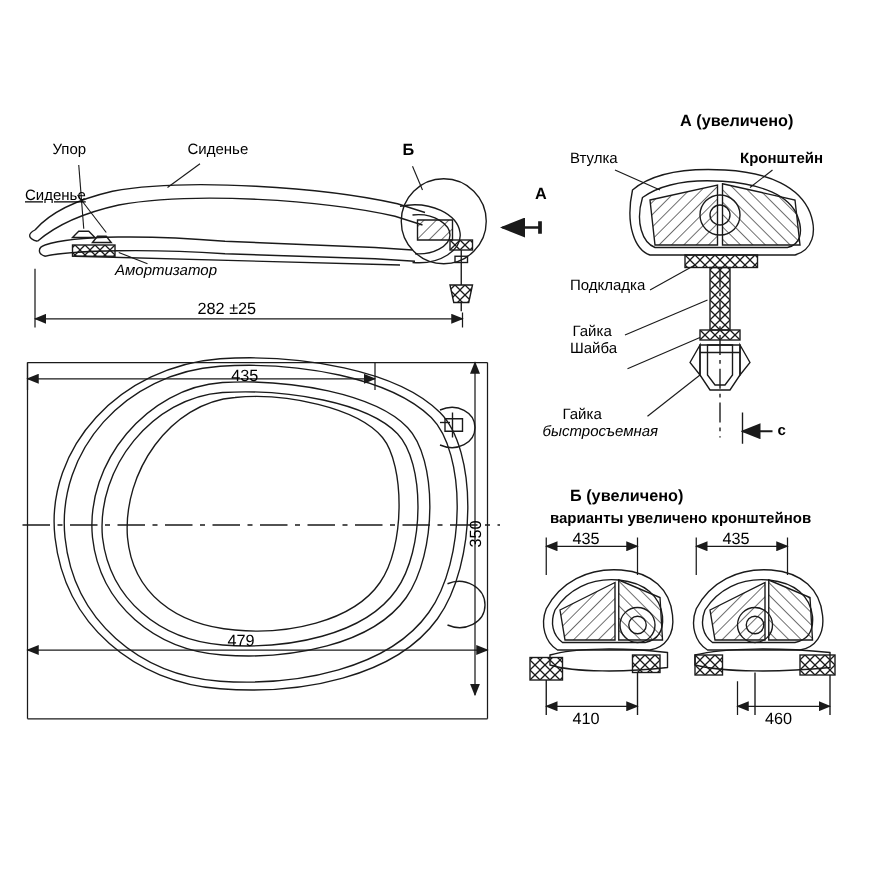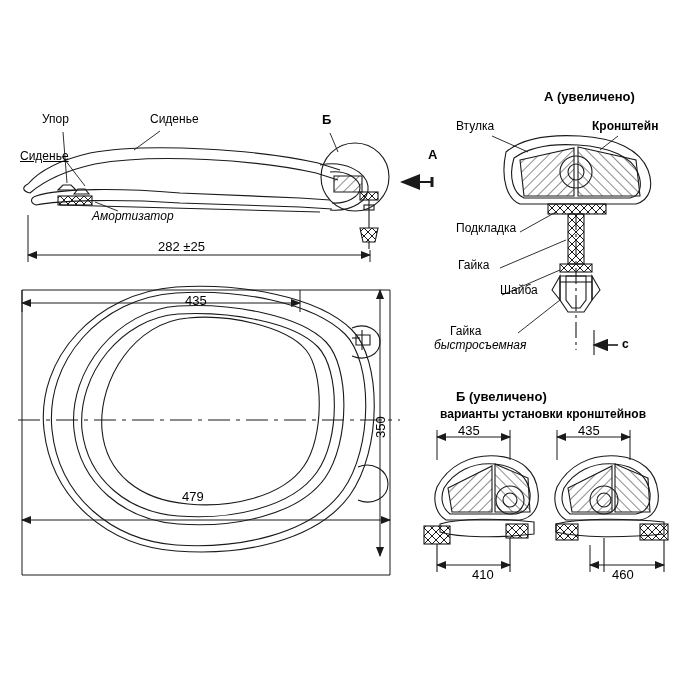--- a/index.html
+++ b/index.html
@@ -231,34 +231,34 @@
 
   <div class="lbl" style="left:42px; top:113px;">Упор</div>
   <div class="lbl" style="left:150px; top:113px;">Сиденье</div>
   <div class="lbl" style="left:20px; top:150px;text-decoration:underline;">Сиденье</div>
   <div class="lbl" style="left:92px; top:210px;font-style:italic;">Амортизатор</div>
   <div class="lbl big bold" style="left:322px; top:113px;">Б</div>
   <div class="lbl big bold" style="left:428px; top:148px;">А</div>
   <div class="lbl dim" style="left:158px; top:240px;">282 ±25</div>
 
   <div class="lbl dim" style="left:185px; top:294px;">435</div>
-  <div class="lbl dim" style="left:182px; top:490px;">479</div>
+  <div class="lbl dim" style="left:182px; top:506px;">479</div>
   <div class="lbl dim vert" style="left:374px; top:438px;">350</div>
 
   <div class="lbl big bold" style="left:544px; top:90px;">А (увеличено)</div>
   <div class="lbl" style="left:456px; top:120px;">Втулка</div>
   <div class="lbl" style="left:592px; top:120px;font-weight:bold;">Кронштейн</div>
   <div class="lbl" style="left:456px; top:222px;">Подкладка</div>
   <div class="lbl" style="left:458px; top:259px;">Гайка</div>
-  <div class="lbl" style="left:456px; top:284px;margin-left:44px;">Шайба</div>
+  <div class="lbl" style="left:456px; top:272px;">Шайба</div>
   <div class="lbl" style="left:450px; top:325px;">Гайка</div>
   <div class="lbl" style="left:434px; top:339px;font-style:italic;">быстросъемная</div>
   <div class="lbl bold" style="left:622px; top:338px;">c</div>
 
   <div class="lbl big bold" style="left:456px; top:390px;">Б (увеличено)</div>
-  <div class="lbl bold" style="left:440px; top:408px;">варианты установки кронштейнов</div>
+  <div class="lbl bold" style="left:440px; top:408px;">варианты увеличено кронштейнов</div>
 
   <div class="lbl dim" style="left:458px; top:424px;">435</div>
   <div class="lbl dim" style="left:578px; top:424px;">435</div>
-  <div class="lbl dim" style="left:458px; top:568px;margin-left:14px;">410</div>
+  <div class="lbl dim" style="left:458px; top:568px;">410</div>
   <div class="lbl dim" style="left:612px; top:568px;">460</div>
 
 </div>
 
 </body></html>

